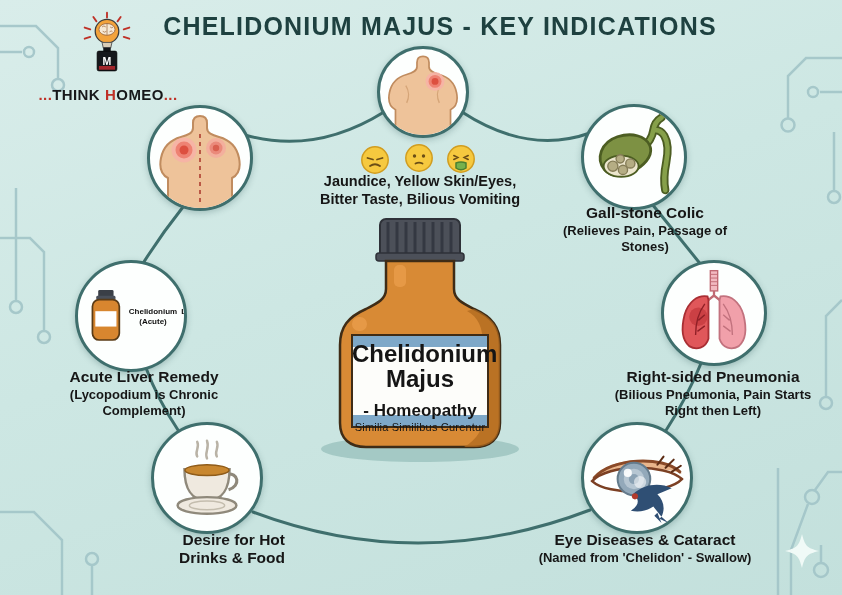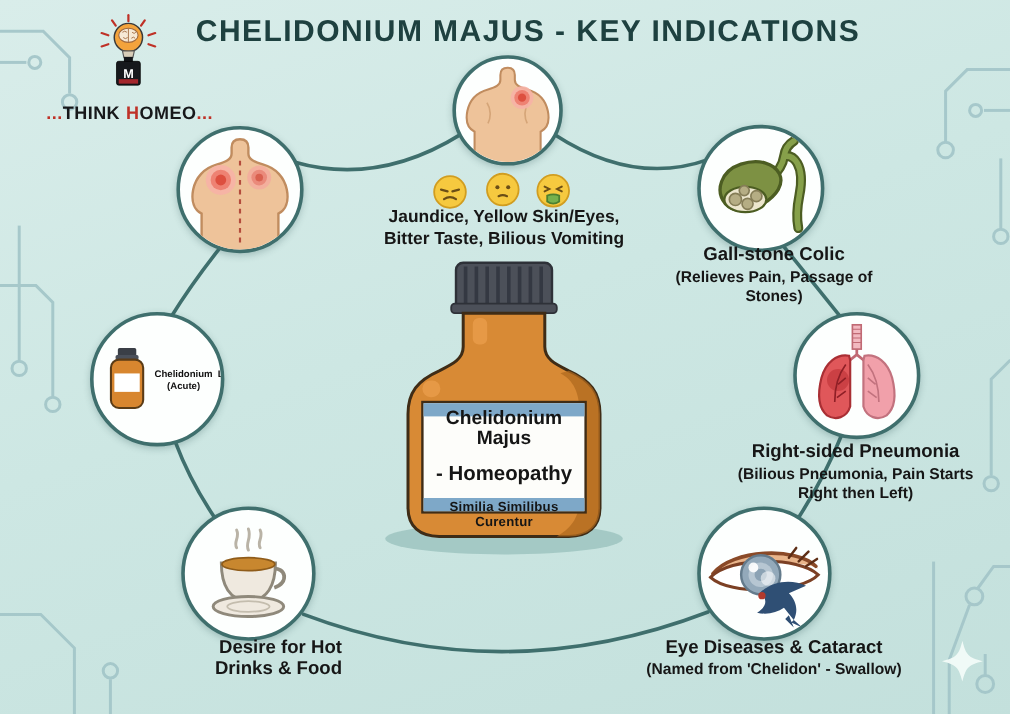--- a/index.html
+++ b/index.html
@@ -28,23 +28,23 @@
   .ntext{position:absolute;z-index:3;color:#161616;text-align:center;}
   .ntitle{font-size:15.5px;font-weight:800;line-height:1.18;}
   .nsub{font-size:13px;font-weight:700;line-height:1.2;margin-top:1px;}
   .caption{position:absolute;left:310px;top:172px;width:220px;text-align:center;
     font-size:14.5px;font-weight:800;line-height:1.25;color:#161616;z-index:3;}
   .emoji{position:absolute;z-index:3;}
   
   .bottle{position:absolute;left:322px;top:215px;z-index:2;}
   .bottle-label{position:absolute;left:352px;top:341px;width:136px;text-align:center;
     color:#151515;z-index:3;}
-  .bl-name{font-size:16px;font-weight:800;line-height:1.05;text-align:center;}
+  .bl-name{font-size:24px;font-weight:800;line-height:1.05;text-align:center;}
   .bl-sub{font-size:17px;font-weight:700;margin-top:10px;}
-  .bl-motto{font-size:11px;font-weight:700;margin-top:12px;letter-spacing:.2px;}
+  .bl-motto{font-size:11px;font-weight:400;margin-top:0;letter-spacing:.2px;}
 </style>
 </head>
 <body>
 
 <div id="stage">
 
   <svg id="underlay" width="842" height="595" viewBox="0 0 842 595">
     <g stroke="#a2c5c8" stroke-width="2.5" fill="none" opacity="0.9">
       <path d="M0 26 H36 L58 48 V78"></path>
         <circle cx="58" cy="85" r="6"></circle>
@@ -281,20 +281,24 @@
   </div>
 
   <div class="caption">Jaundice, Yellow Skin/Eyes, Bitter Taste, Bilious Vomiting</div>
 
   <div class="ntext" style="left:475px;top:56px;width:180px;">
   </div>
   <div class="ntext" style="left:560px;top:204px;width:170px;">
     <div class="ntitle">Gall-stone Colic</div>
     <div class="nsub">(Relieves Pain, Passage of Stones)</div>
   </div>
+  <div class="ntext" style="left:55px;top:368px;width:178px;">
+    <div class="ntitle">Acute Liver Remedy</div>
+    <div class="nsub">(Lycopodium is Chronic Complement)</div>
+  </div>
   <div class="ntext" style="left:613px;top:368px;width:200px;">
     <div class="ntitle">Right-sided Pneumonia</div>
     <div class="nsub">(Bilious Pneumonia, Pain Starts Right then Left)</div>
   </div>
   <div class="ntext" style="left:155px;top:531px;width:130px;text-align:right;">
     <div class="ntitle">Desire for Hot Drinks &amp; Food</div>
   </div>
   <div class="ntext" style="left:495px;top:531px;width:300px;">
     <div class="ntitle">Eye Diseases &amp; Cataract</div>
     <div class="nsub">(Named from 'Chelidon' - Swallow)</div>

